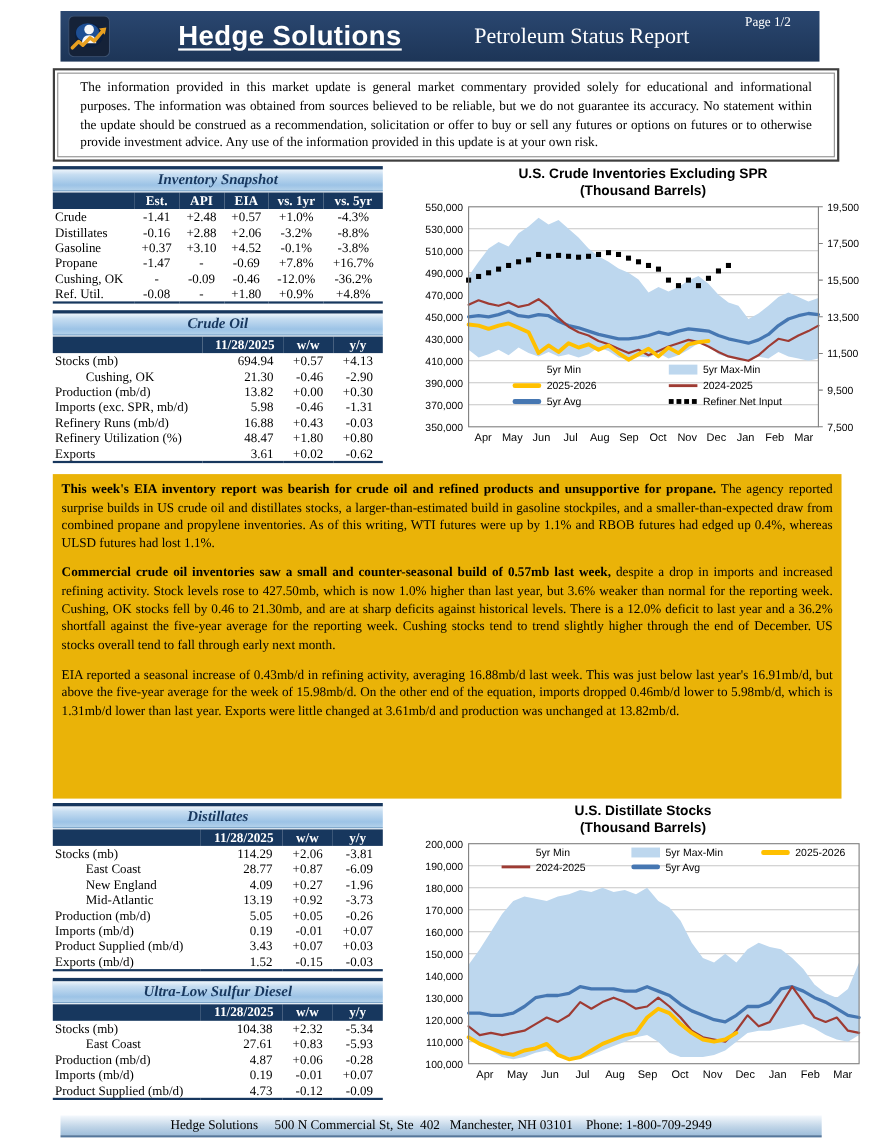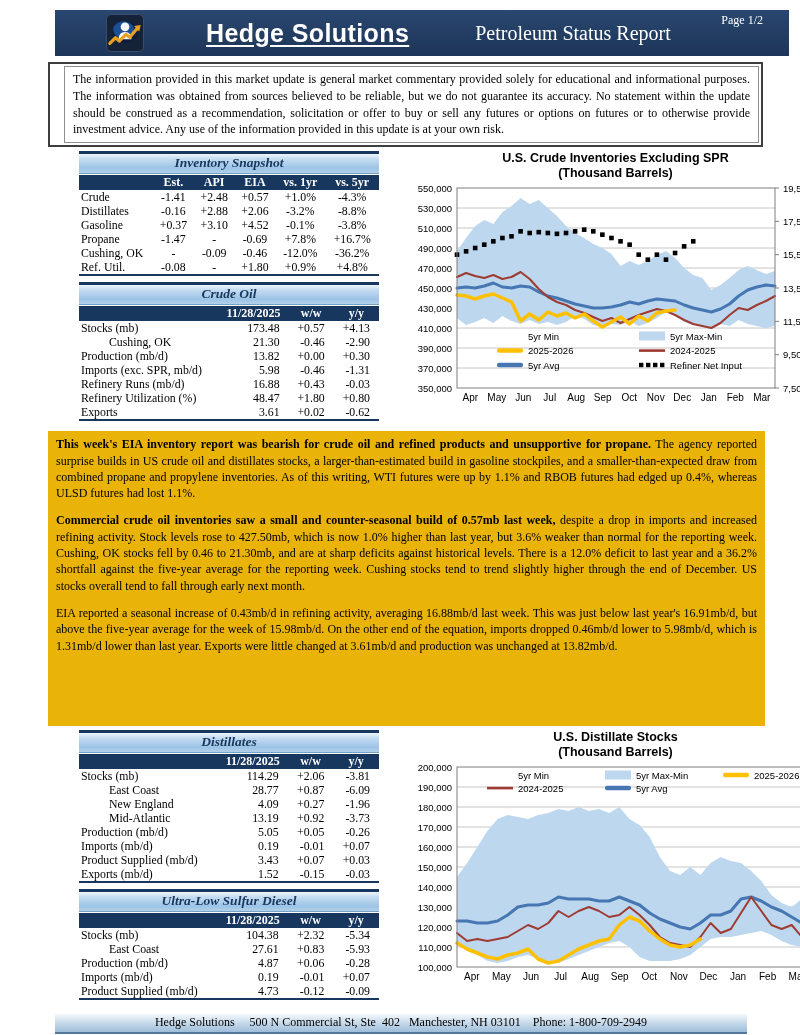--- a/index.html
+++ b/index.html
@@ -1,34 +1,34 @@
 <!DOCTYPE html>
 <html><head>
 <meta charset="utf-8">
 <style>
   html,body{margin:0;padding:0;background:#fff;}
   body{width:800px;height:1035px;overflow:hidden;font-family:"Liberation Serif",serif;color:#000;}
   .page{padding:10px 5px 0 48px;}
 
   
   .topbar{position:relative;width:690px;margin-left:7px;height:46px;
-    background:linear-gradient(#2a4770,#1d3557);display:flex;align-items:center;color:#fff;padding-left:44px;}
+    background:linear-gradient(#2a4770,#1d3557);display:flex;align-items:center;color:#fff;}
   .logo{width:38px;height:38px;margin-left:7px;flex:0 0 auto;}
   .brand{margin-left:62px;font-family:"Liberation Sans",sans-serif;font-weight:bold;font-size:25px;
     text-decoration:underline;letter-spacing:.4px;text-underline-offset:3px;}
   .rtitle{margin-left:66px;font-size:20px;}
   .pagenum{position:absolute;top:3px;right:26px;font-size:12px;}
 
   
   .disc{margin:6px 0 0 0;width:707px;border:2px solid #3f3f3f;padding:2px;background:#fff;}
-  .disc-inner{border:1px solid #8f8f8f;padding:4px 8px;font-size:12px;line-height:1.4;text-align:justify;margin-left:12px;}
+  .disc-inner{border:1px solid #8f8f8f;padding:4px 20px;font-size:12px;line-height:1.4;text-align:justify;}
 
   
   .row{display:flex;margin-top:4px;align-items:flex-start;}
-  .leftcol{width:300px;flex:0 0 auto;margin-left:31px;}
+  .leftcol{width:300px;flex:0 0 auto;}
   .chartcol{width:421px;margin-left:26px;flex:0 0 auto;}
 
   
   .tblsec{margin-bottom:6px;}
   .tbl-title{background:linear-gradient(#eef5fb 0%,#c6ddf1 25%,#9cc3e6 75%,#b3d1ea 100%);
     border-top:3px solid #17375E;text-align:center;font-weight:bold;font-style:italic;font-size:13.5px;
     color:#17375E;padding:1px 0 2px;box-shadow:0 1px 0 #76a0c6;}
   .dtable{width:100%;border-collapse:collapse;margin-top:2px;border-bottom:2px solid #17375E;}
   .dtable th{background:#17375E;color:#fff;font-weight:bold;font-size:12px;padding:0 2px;height:15px;text-align:center;}
   .dtable th:first-child{text-align:left;}
@@ -154,21 +154,21 @@
               <tr>
                 <th></th>
                 <th>11/28/2025</th>
                 <th>w/w</th>
                 <th>y/y</th>
               </tr>
             </thead>
             <tbody>
               <tr>
                 <td class="lbl">Stocks (mb)</td>
-                <td class="val">173.48</td>
+                <td class="val">694.94</td>
                 <td class="val">+0.57</td>
                 <td class="val">+4.13</td>
               </tr>
               <tr>
                 <td class="lbl ind">Cushing, OK</td>
                 <td class="val">21.30</td>
                 <td class="val">-0.46</td>
                 <td class="val">-2.90</td>
               </tr>
               <tr>

